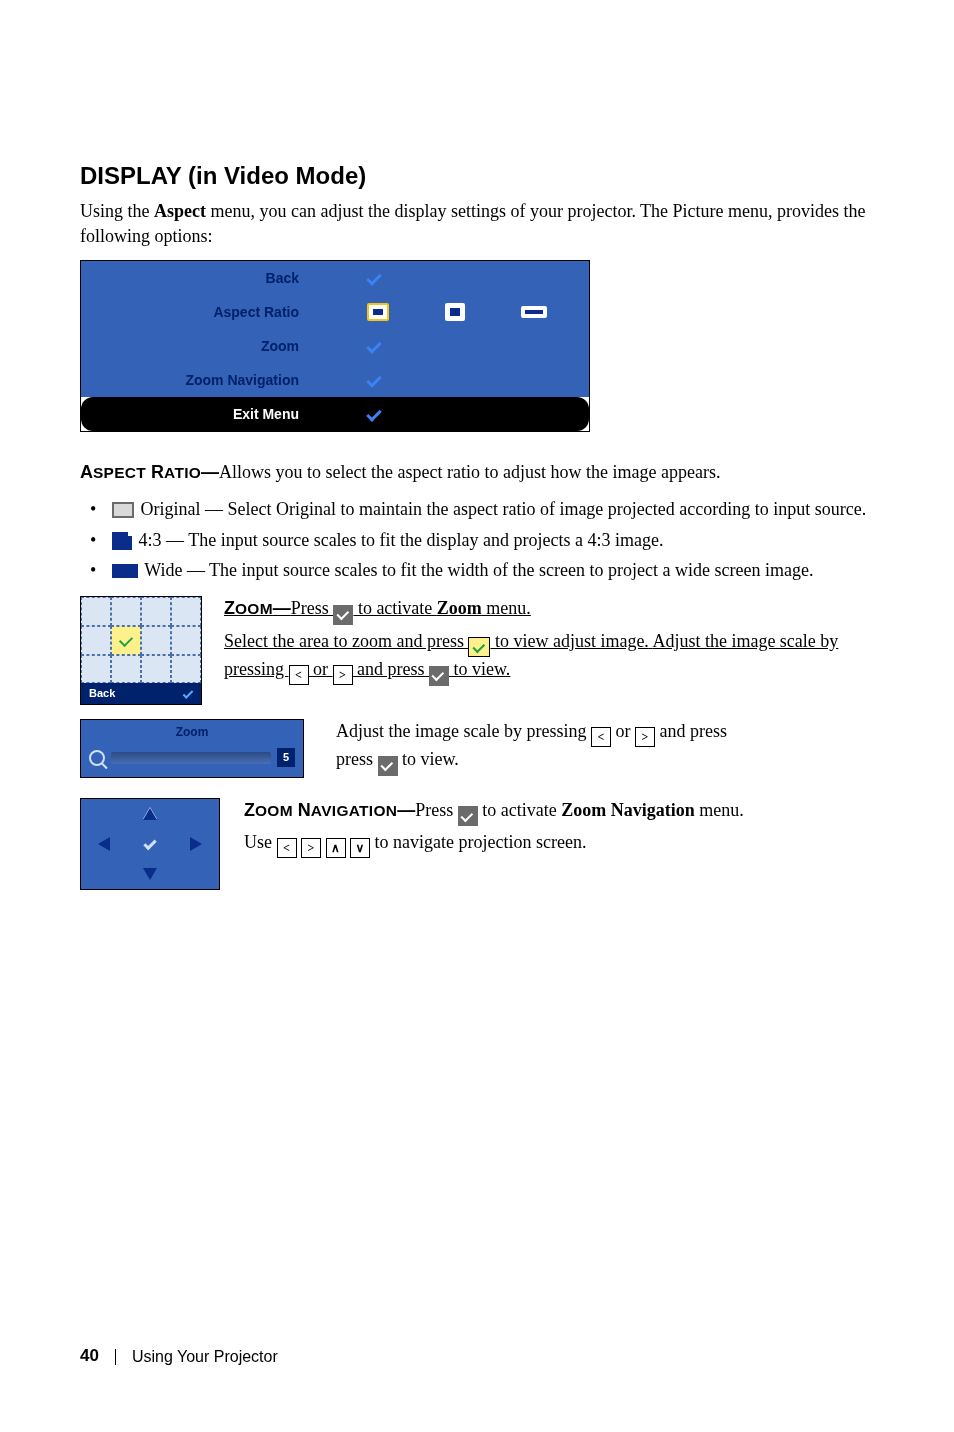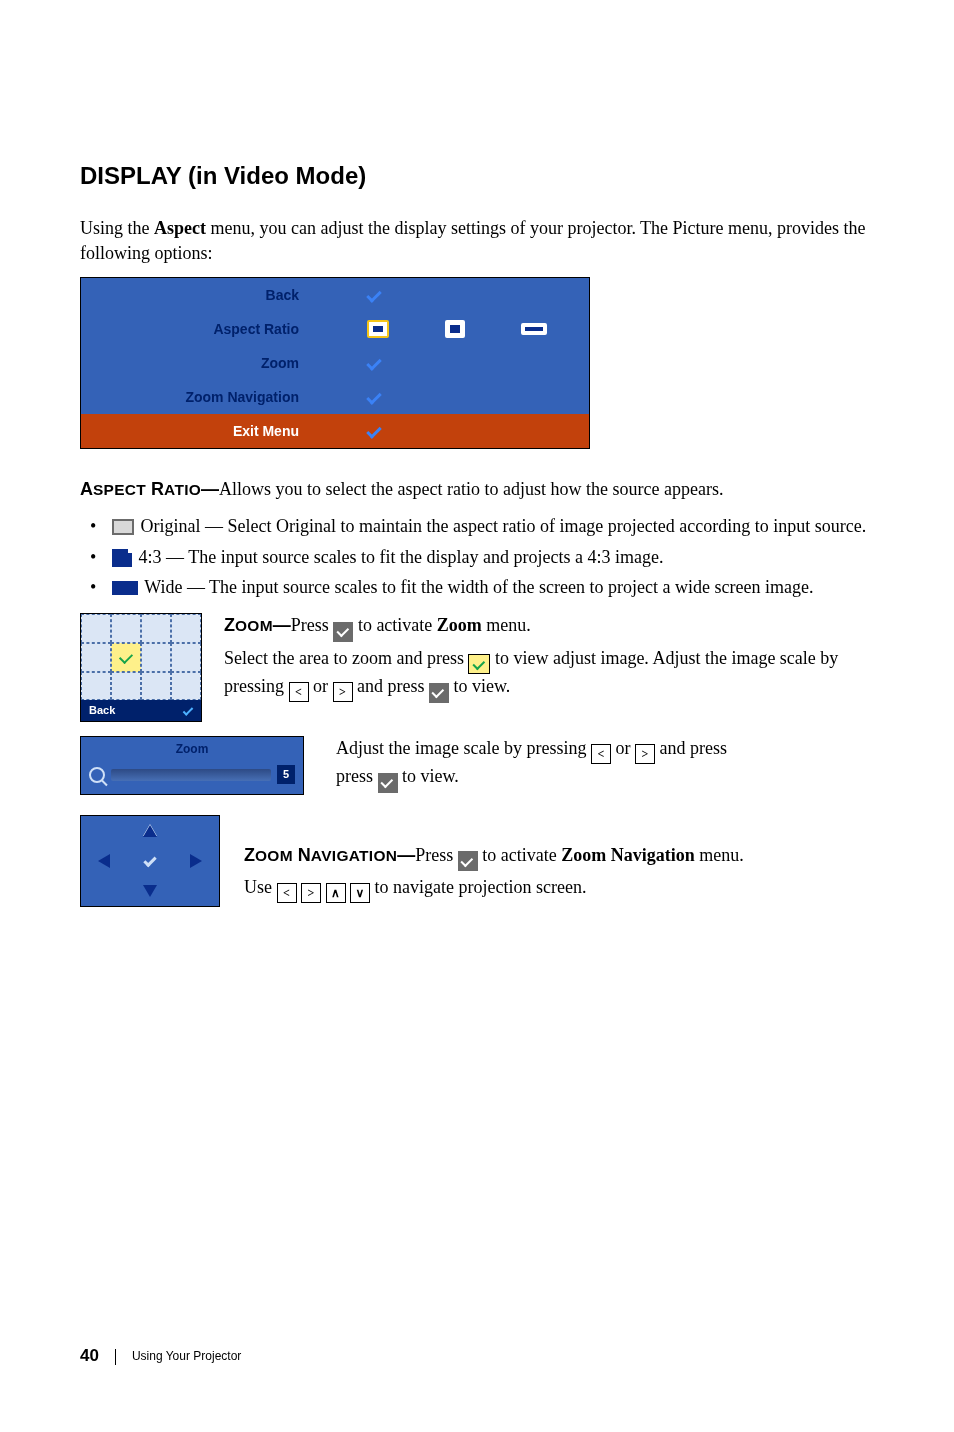--- a/index.html
+++ b/index.html
@@ -11,35 +11,35 @@
     width: 954px;
     min-height: 1432px;
     padding: 160px 80px 0 80px;
     position: relative;
     line-height: 1.35;
   }
   h2.section-heading {
     font-family: Arial, Helvetica, sans-serif;
     font-weight: bold;
     font-size: 24px;
-    margin-bottom: 24px;
+    margin-bottom: 7px;
   }
   .intro { margin-bottom: 12px; }
 
   
   .osd-table {
     width: 510px;
     border: 1px solid #000;
     margin-bottom: 28px;
     font-family: Arial, Helvetica, sans-serif;
     font-weight: bold;
     font-size: 14px;
   }
   .osd-row { display: flex; height: 34px; align-items: center; }
-  .osd-row.dark { background: #c2410c; color: #fff; }
+  .osd-row.dark { background: #000000; color: #fff; border-radius: 12px; }
   .osd-row.light { background: #3462b7; color: #00216b; }
   .osd-label-col { width: 230px; text-align: right; padding-right: 12px; }
   .osd-row.light .osd-label-col { color: #00216b; }
   .osd-row.dark .osd-label-col { color: #fff; }
   .osd-icons-col { flex: 1; display: flex; align-items: center; gap: 56px; padding-left: 56px; }
   .checkmark-blue {
     width: 14px; height: 8px;
     border-left: 3px solid #3b82f6;
     border-bottom: 3px solid #3b82f6;
     transform: rotate(-45deg);
@@ -130,21 +130,21 @@
   }
   .zg-cell { border: 1px dashed #4b6fa8; }
   .zg-cell.active { background: #fef08a; display:flex; align-items:center; justify-content:center;}
   .zg-cell.active::after{ content:""; width:10px; height:6px; border-left:2.5px solid #16a34a; border-bottom:2.5px solid #16a34a; transform:rotate(-45deg);}
   .zoom-grid-footer {
     background: #00216b; color:#fff; font-size:11px; font-weight:bold;
     display:flex; justify-content:space-between; align-items:center;
     padding: 3px 8px;
   }
   .zoom-grid-footer .chk { width:10px; height:5px; border-left:2px solid #4db1ff; border-bottom:2px solid #4db1ff; transform:rotate(-45deg); display:inline-block;}
-  .zoom-text { flex: 1; }
+  .zoom-text { flex: 1; text-decoration: underline; }
 
   
   .zoom-slider-section { display:flex; gap:32px; align-items:flex-start; margin-bottom:18px;}
   .zoom-slider-box {
     width: 224px; border:1px solid #000; background:#3462b7;
     font-family: Arial, sans-serif; padding-bottom:8px;
   }
   .zoom-slider-title { color:#00216b; font-size:12px; font-weight:bold; text-align:center; padding:4px 0;}
   .zoom-slider-row { display:flex; align-items:center; padding: 4px 8px 2px 8px; gap:6px;}
   .mag-icon { width:16px; height:16px; border:2px solid #cfe0f7; border-radius:50%; position:relative;}
@@ -159,33 +159,33 @@
     width: 140px; height: 92px; border:1px solid #000; background:#3462b7;
     display:grid; grid-template-columns:repeat(3,1fr); grid-template-rows:repeat(3,1fr);
     align-items:center; justify-items:center;
   }
   .arrow { width:0; height:0; }
   .arrow.up { border-left:7px solid transparent; border-right:7px solid transparent; border-bottom:12px solid #0a2d8c; filter: drop-shadow(0 -1px 0 #cfe0f7);}
   .arrow.down { border-left:7px solid transparent; border-right:7px solid transparent; border-top:12px solid #0a2d8c;}
   .arrow.left { border-top:7px solid transparent; border-bottom:7px solid transparent; border-right:12px solid #0a2d8c;}
   .arrow.right { border-top:7px solid transparent; border-bottom:7px solid transparent; border-left:12px solid #0a2d8c;}
   .nav-check { width:12px; height:7px; border-left:3px solid #cfe0f7; border-bottom:3px solid #cfe0f7; transform:rotate(-45deg);}
-  .zoom-nav-text { flex:1;margin-top:28px; }
+  .zoom-nav-text { flex:1; }
 
   
   .page-footer {
     position: absolute;
     bottom: 64px;
     left: 80px;
     font-family: Georgia, serif;
     display:flex; align-items:center; gap:16px;
   }
   .page-footer .pn { font-family: Arial, sans-serif; font-weight:bold; font-size:17px;}
   .page-footer .divider { width:1px; height:16px; background:#000; display:inline-block;}
-  .page-footer .sect { font-family: Arial, sans-serif; font-size:12px;text-align:right;}
+  .page-footer .sect { font-family: Arial, sans-serif; font-size:16px;text-align:right;}
 </style>
 </head>
 <body>
 
 <h2 class="section-heading">DISPLAY (in Video Mode)</h2>
 
 <p class="intro">
   <span>Using the </span><strong>Aspect</strong><span> menu, you can adjust the display settings of your projector. The Picture menu, provides the following options:</span>
 </p>
 
@@ -218,21 +218,21 @@
   </div>
   <div class="osd-row dark">
     <div class="osd-label-col">Exit Menu</div>
     <div class="osd-icons-col">
         <span class="checkmark-blue"></span>
       </div>
   </div>
 </div>
 
 <p class="para">
-  <span class="label-sc"><span>A</span><span class="caps">SPECT</span><span> R</span><span class="caps">ATIO</span><span>—</span></span><span>Allows you to select the aspect ratio to adjust how the source appears.</span>
+  <span class="label-sc"><span>A</span><span class="caps">SPECT</span><span> R</span><span class="caps">ATIO</span><span>—</span></span><span>Allows you to select the aspect ratio to adjust how the image appears.</span>
 </p>
 
 <ul class="bullets">
   <li><span class="color-box-orig"></span><span> Original — Select Original to maintain the aspect ratio of image projected according to input source.</span></li>
   <li><span class="color-box-43"></span><span> 4:3 — The input source scales to fit the display and projects a 4:3 image.</span></li>
   <li><span class="color-box-wide"></span><span> Wide — The input source scales to fit the width of the screen to project a wide screen image.</span></li>
 </ul>
 
 <div class="zoom-section">
   <div class="zoom-grid-box">

